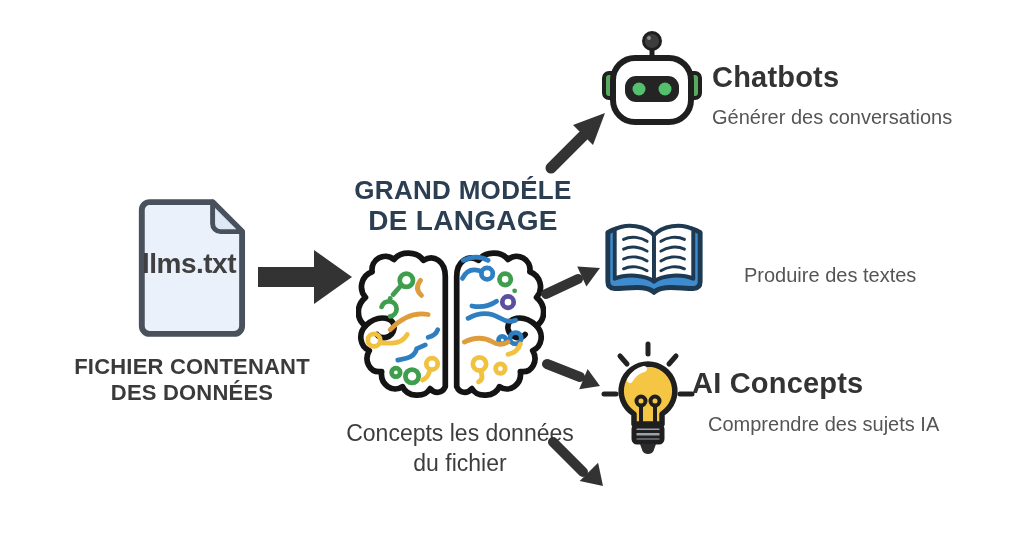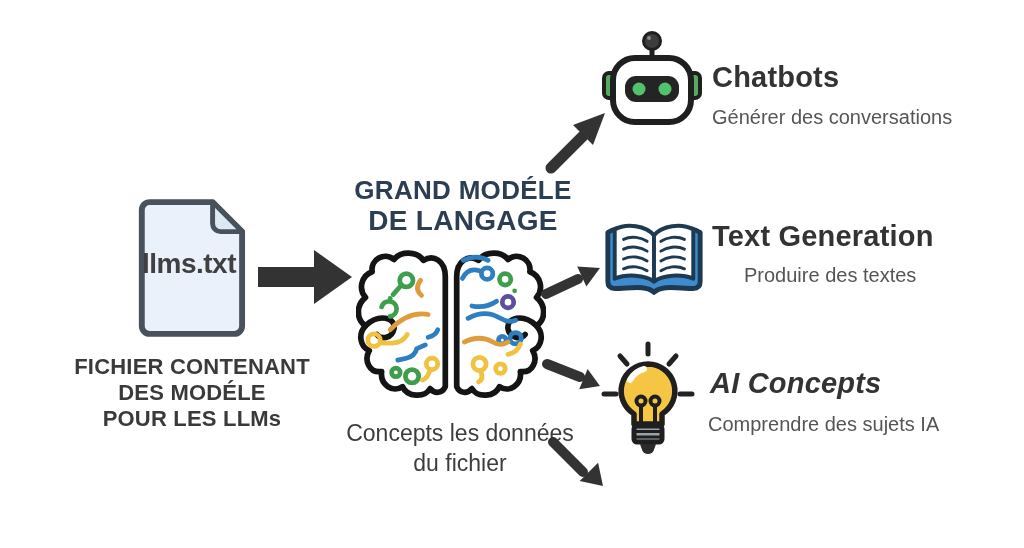--- a/index.html
+++ b/index.html
@@ -24,38 +24,37 @@
   .model-caption{
     left:346px;top:419px;width:228px;text-align:center;
     font-size:23px;color:#3d3d3d;line-height:1.3;
   }
   .out-title{font-size:29px;font-weight:700;color:#333333;letter-spacing:0.2px;}
   .out-sub{font-size:20px;color:#555555;}
   .t-chatbots{left:712px;top:61px;width:300px;}
   .s-chatbots{left:712px;top:106px;width:310px;}
   .t-textgen{left:712px;top:220px;width:300px;}
   .s-textgen{left:744px;top:264px;width:310px;}
-  .t-aiconcepts{left:710px;top:367px;width:300px;font-style:italic;}
+  .t-aiconcepts{left:692px;top:367px;width:300px;}
   .s-aiconcepts{left:708px;top:413px;width:320px;}
   svg{display:block;}
 </style>
 </head>
 <body>
 
 <div class="canvas">
 
   <svg class="abs" style="left:130px;top:198px;" width="118" height="142" viewBox="0 0 120 144">
     <path d="M20 4 H84 L114 34 V130 a8 8 0 0 1 -8 8 H20 a8 8 0 0 1 -8 -8 V12 a8 8 0 0 1 8 -8 Z" fill="#eaf1fa" stroke="#49525c" stroke-width="6" stroke-linejoin="round"></path>
     <path d="M84 4 V26 a8 8 0 0 0 8 8 h22 Z" fill="#dce8f4" stroke="#49525c" stroke-width="5" stroke-linejoin="round"></path>
   </svg>
   <div class="abs file-name">llms.txt</div>
   <div class="abs file-caption">
     <div>FICHIER CONTENANT</div>
-    <div>DES MODÉLE</div>
-    <div>POUR LES LLMs</div>
+    <div>DES DONNÉES</div>
   </div>
 
   <svg class="abs" style="left:256px;top:250px;" width="98" height="54" viewBox="0 0 98 54">
     <rect x="2" y="17" width="58" height="20" fill="#333333"></rect>
     <polygon points="58,0 96,27 58,54" fill="#333333"></polygon>
   </svg>
 
   <div class="abs model-title">
     <div class="l1">GRAND MODÉLE</div>
     <div class="l2">DE LANGAGE</div>
@@ -158,21 +157,20 @@
       <path d="M24 25 C32 21 42 23 48 27"></path>
       <path d="M24 35 C32 31 42 33 48 37"></path>
       <path d="M24 45 C32 41 42 43 48 47"></path>
       <path d="M24 55 C32 51 42 53 48 57"></path>
       <path d="M86 25 C78 21 68 23 62 27"></path>
       <path d="M86 35 C78 31 68 33 62 37"></path>
       <path d="M86 45 C78 41 68 43 62 47"></path>
       <path d="M86 55 C78 51 68 53 62 57"></path>
     </g>
   </svg>
-  <div class="abs out-title t-textgen">Text Generation</div>
   <div class="abs out-sub s-textgen">Produire des textes</div>
 
   <svg class="abs" style="left:596px;top:338px;" width="104" height="124" viewBox="0 0 104 124">
     <g stroke="#222222" stroke-width="5" stroke-linecap="round">
       <line x1="52" y1="6" x2="52" y2="16"></line>
       <line x1="24" y1="18" x2="31" y2="26"></line>
       <line x1="80" y1="18" x2="73" y2="26"></line>
       <line x1="8" y1="56" x2="20" y2="56"></line>
       <line x1="84" y1="56" x2="96" y2="56"></line>
     </g>

